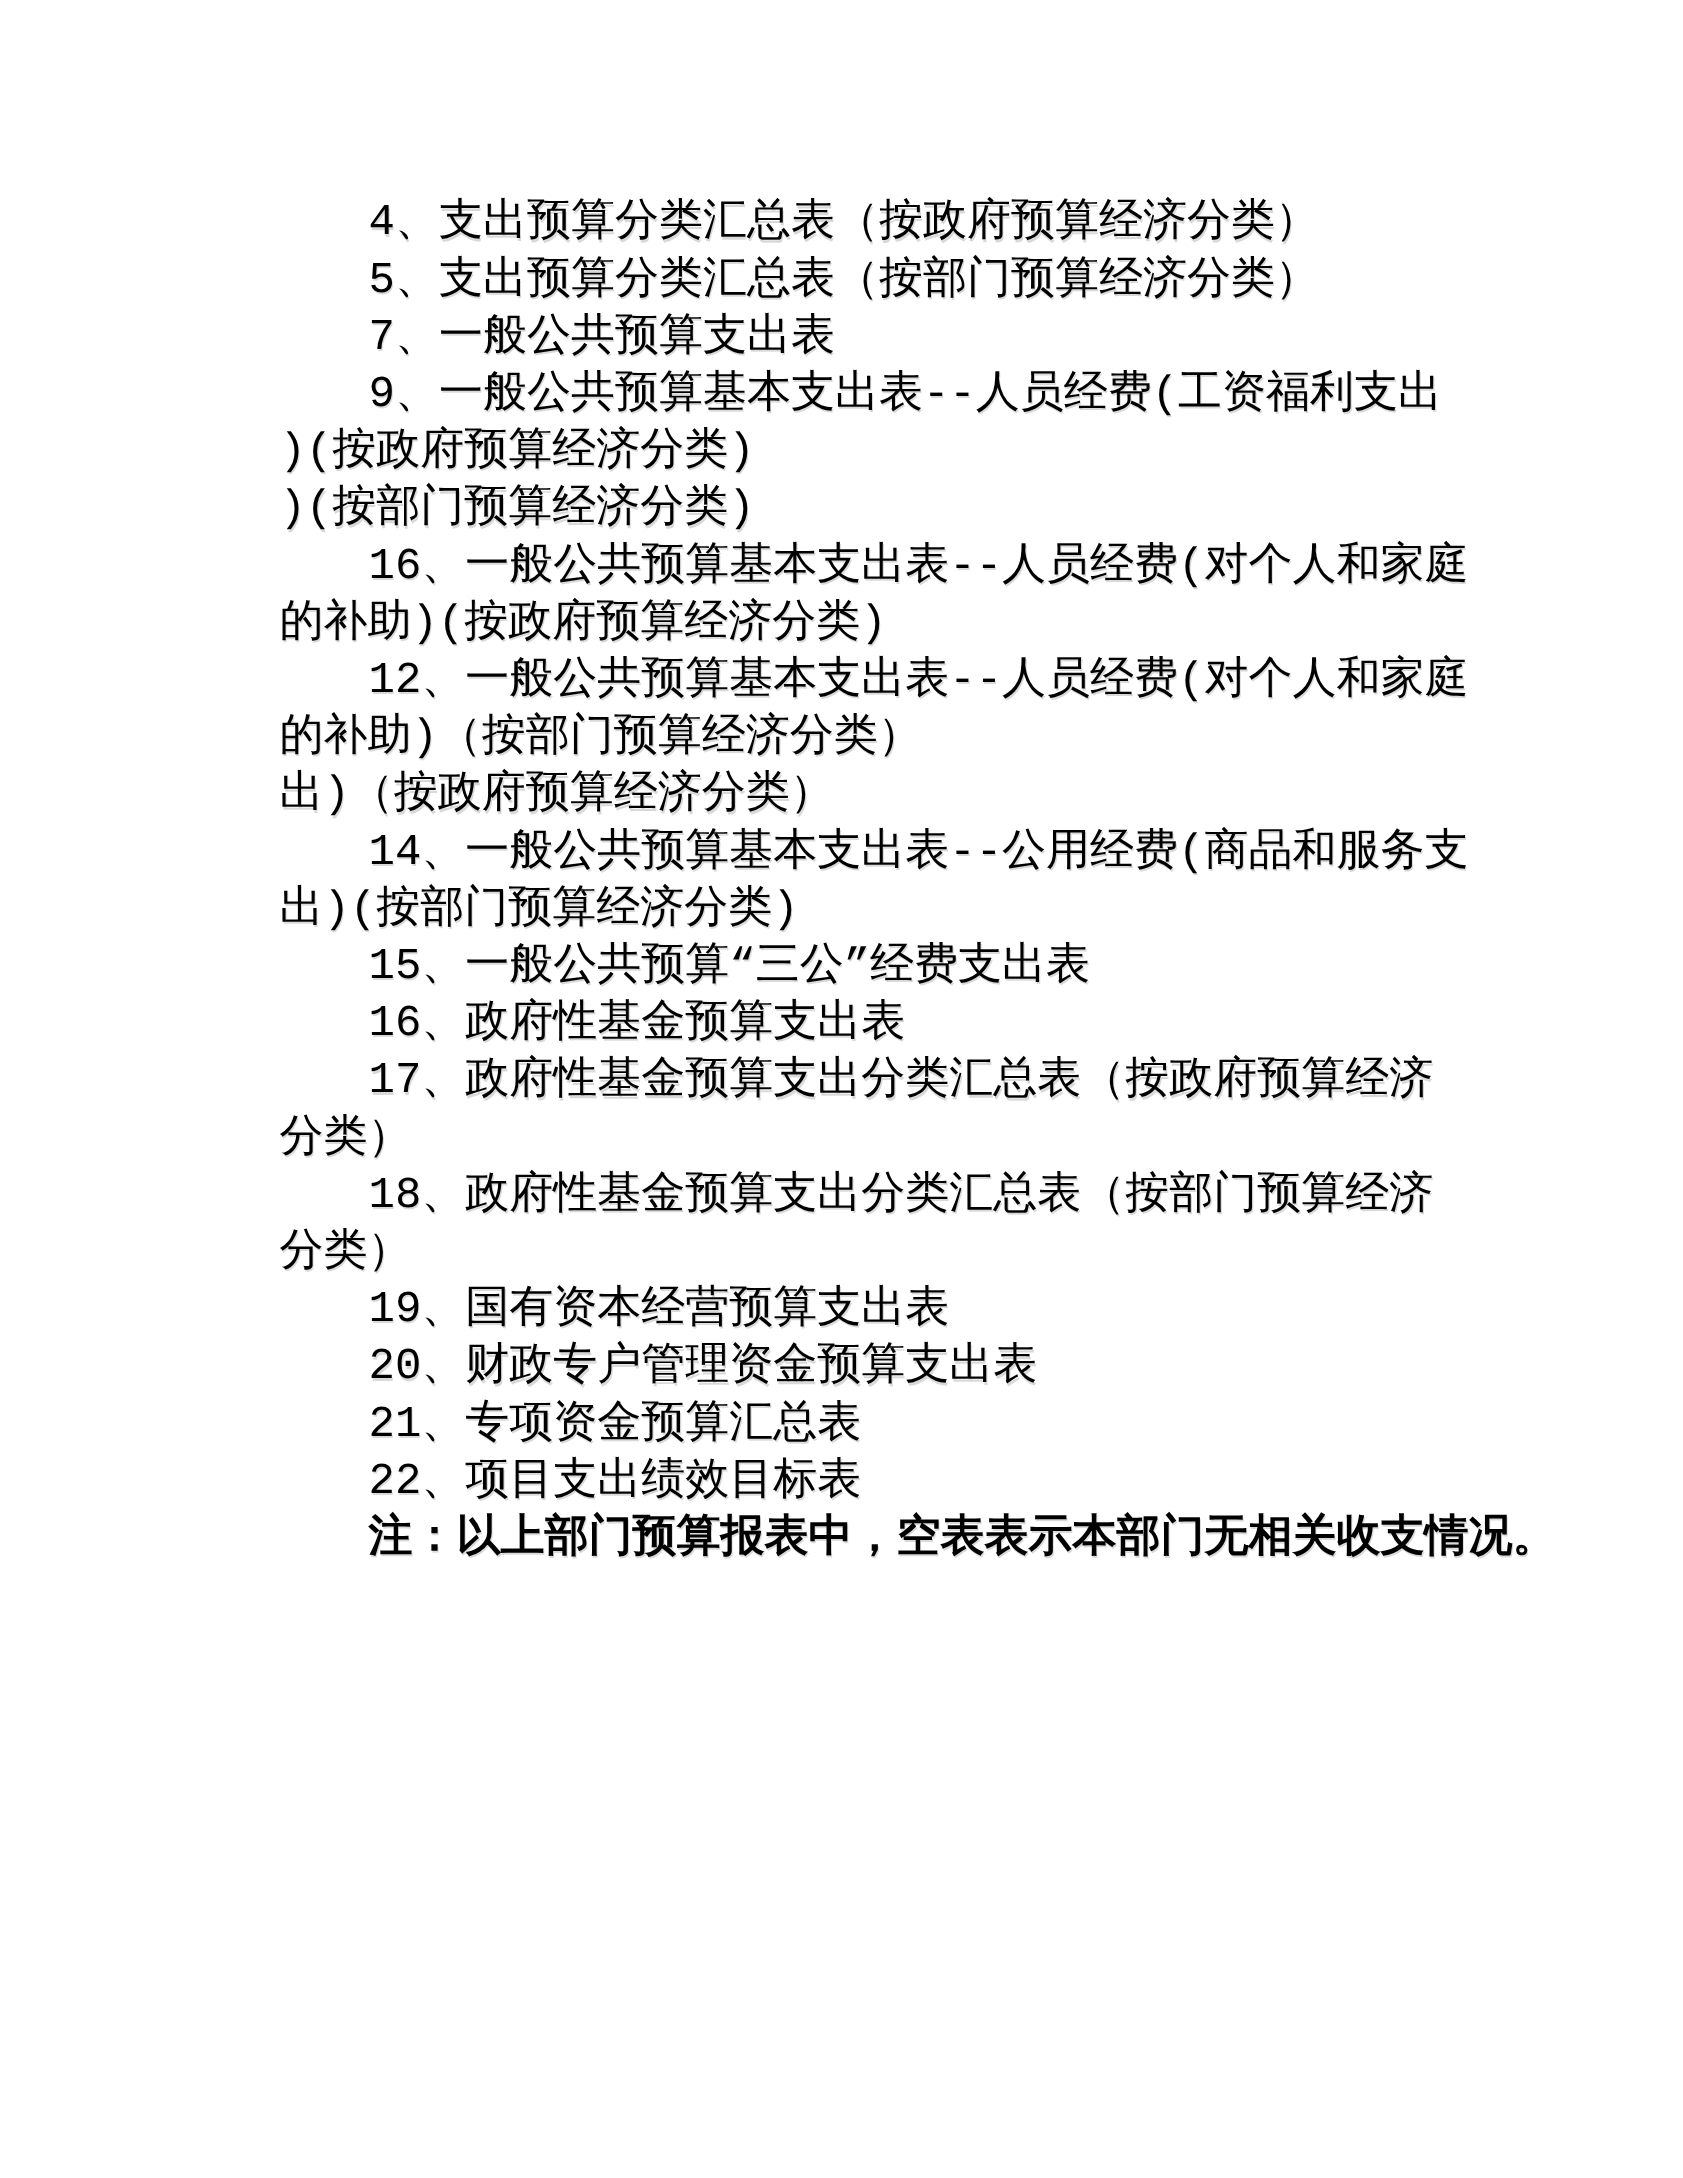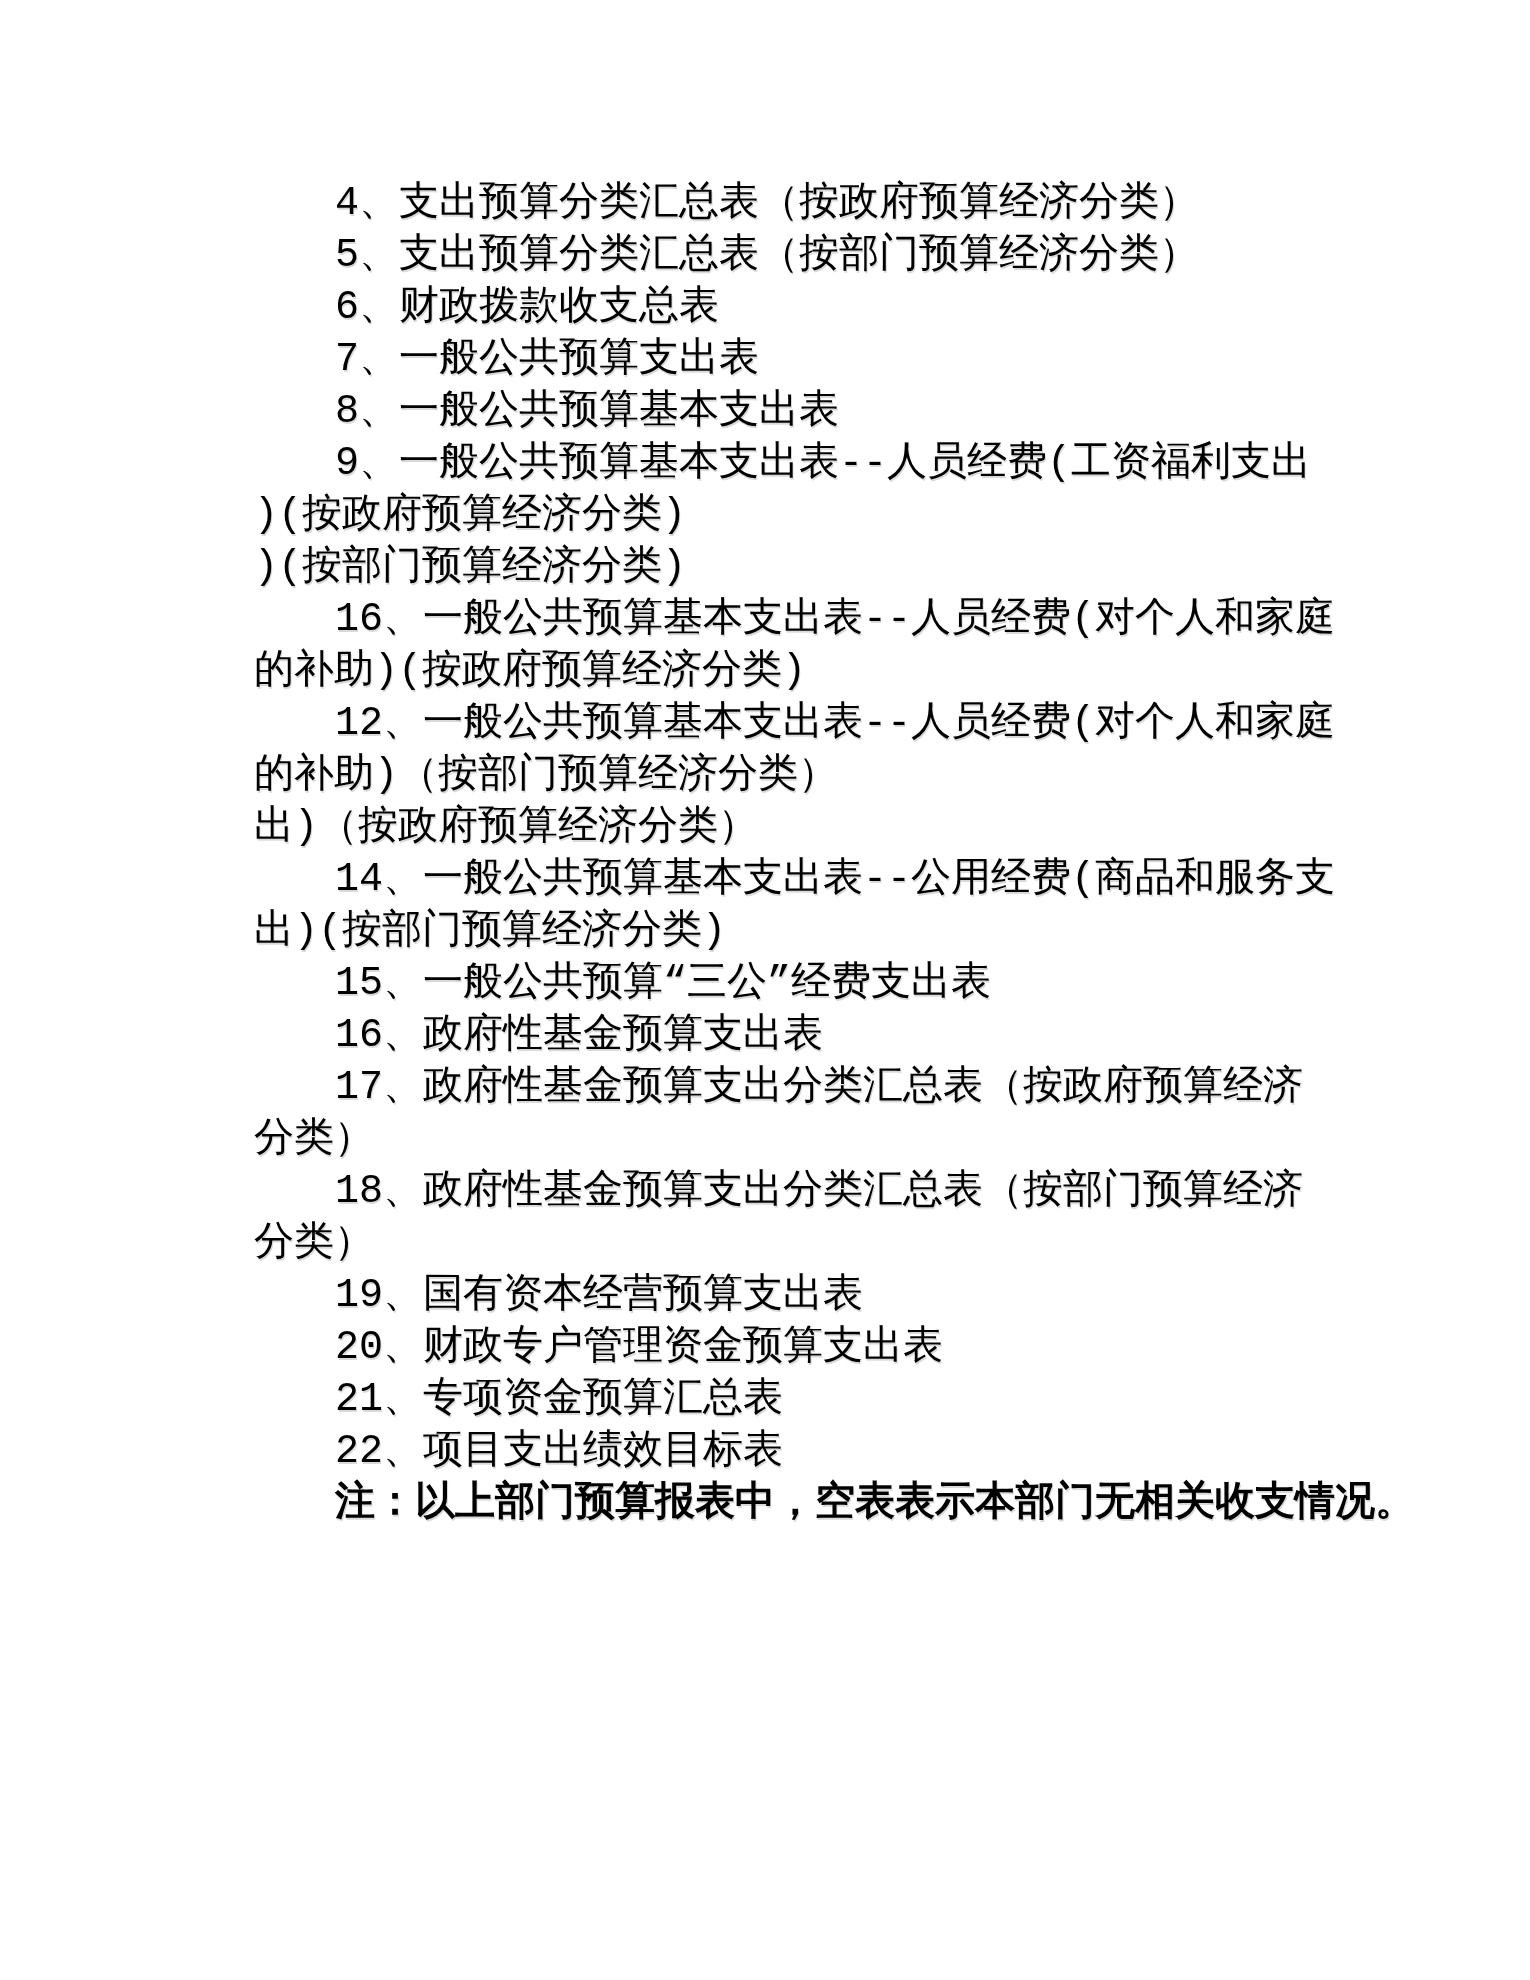--- a/index.html
+++ b/index.html
@@ -36,23 +36,21 @@
     font-weight: bold;
   }
 </style>
 </head>
 <body>
 
 <div class="page" style="background: rgb(255, 255, 255); color: rgb(0, 0, 0);">
   <div class="textblock">
       <div class="doc-line first">4、支出预算分类汇总表（按政府预算经济分类）</div>
       <div class="doc-line first">5、支出预算分类汇总表（按部门预算经济分类）</div>
-      <div class="doc-line first">6、财政拨款收支总表</div>
       <div class="doc-line first">7、一般公共预算支出表</div>
-      <div class="doc-line first">8、一般公共预算基本支出表</div>
       <div class="doc-line first">9、一般公共预算基本支出表--人员经费(工资福利支出</div>
       <div class="doc-line">)(按政府预算经济分类)</div>
       <div class="doc-line">)(按部门预算经济分类)</div>
       <div class="doc-line first">16、一般公共预算基本支出表--人员经费(对个人和家庭</div>
       <div class="doc-line">的补助)(按政府预算经济分类)</div>
       <div class="doc-line first">12、一般公共预算基本支出表--人员经费(对个人和家庭</div>
       <div class="doc-line">的补助)（按部门预算经济分类）</div>
       <div class="doc-line">出)（按政府预算经济分类）</div>
       <div class="doc-line first">14、一般公共预算基本支出表--公用经费(商品和服务支</div>
       <div class="doc-line">出)(按部门预算经济分类)</div>

